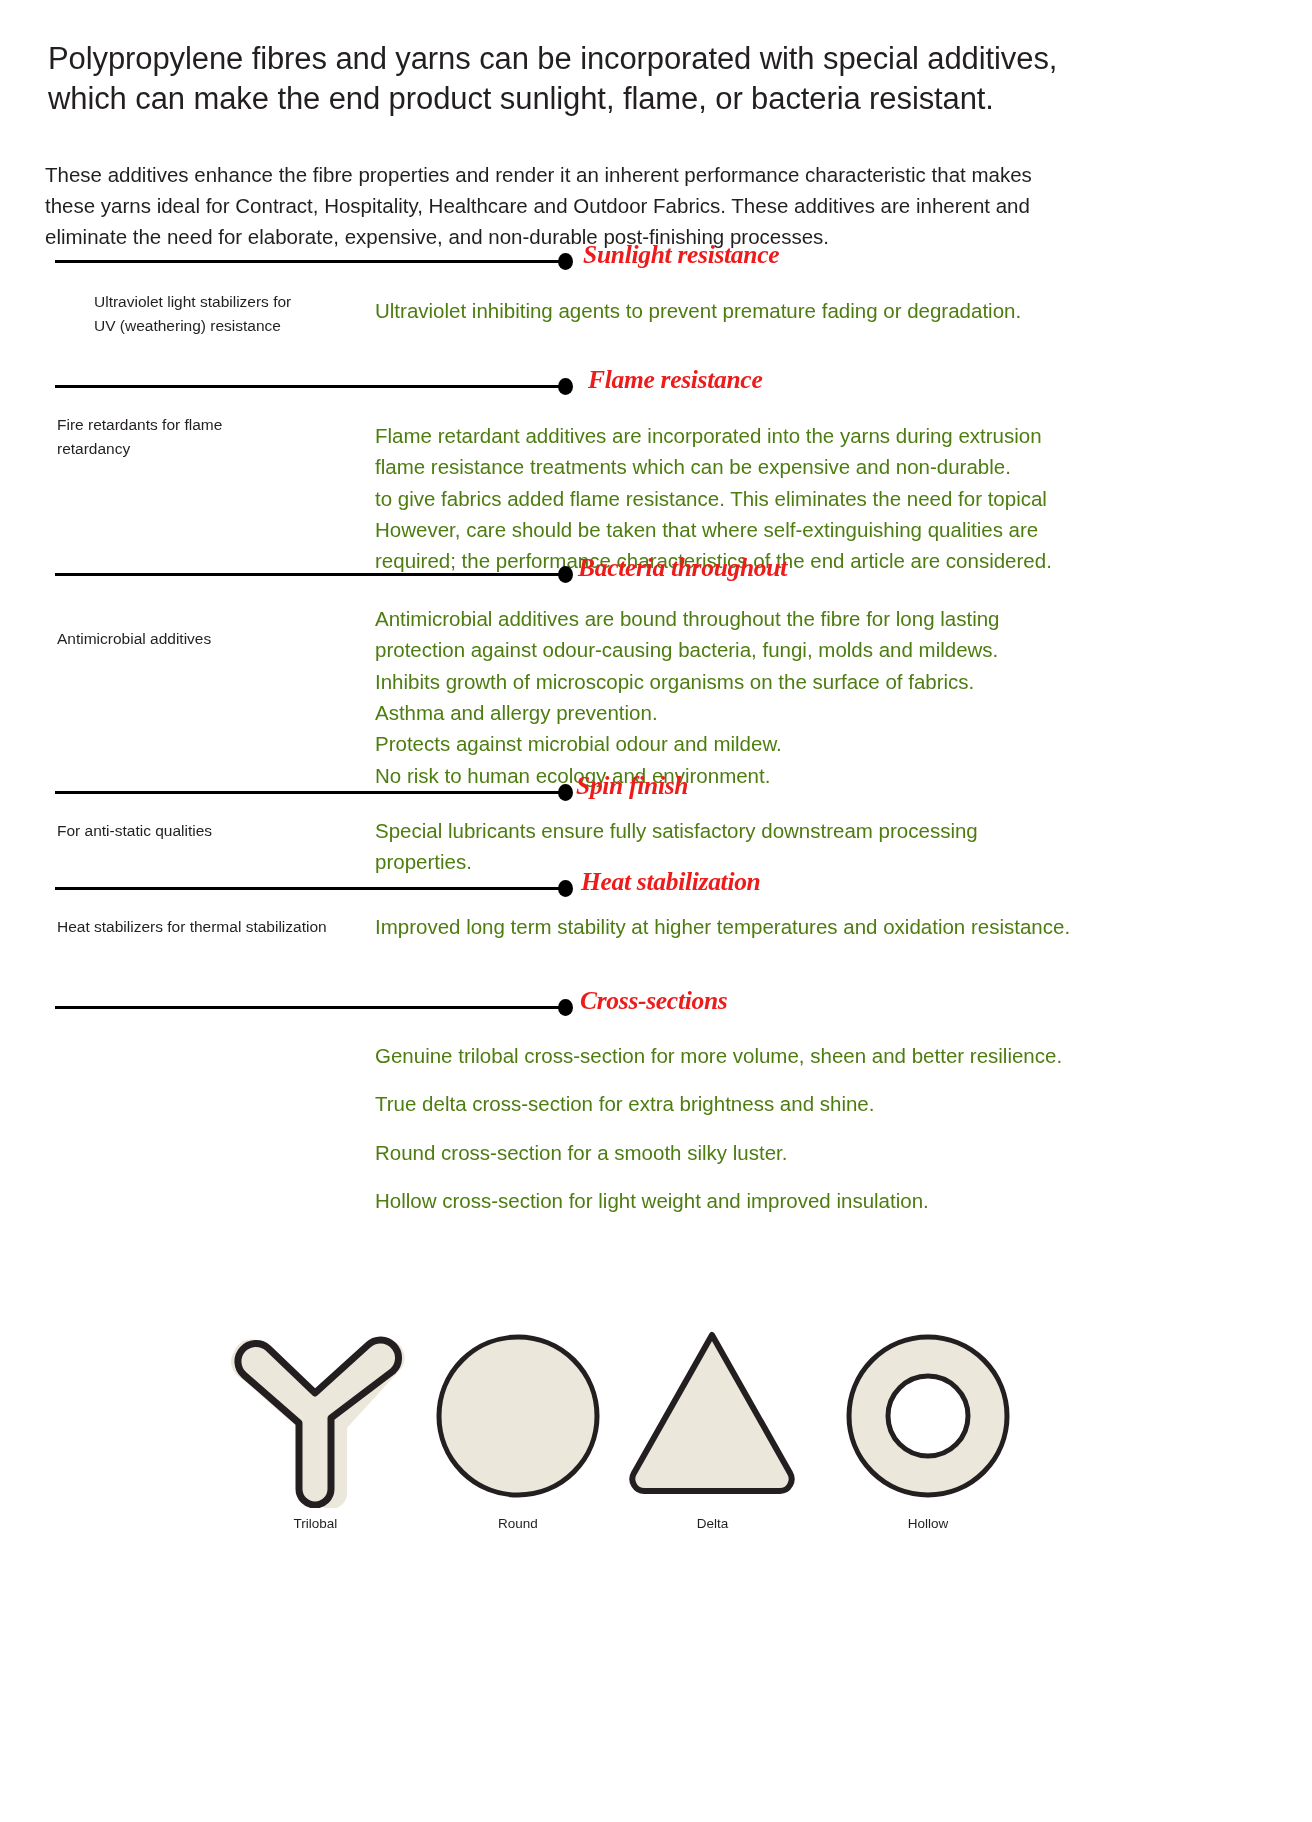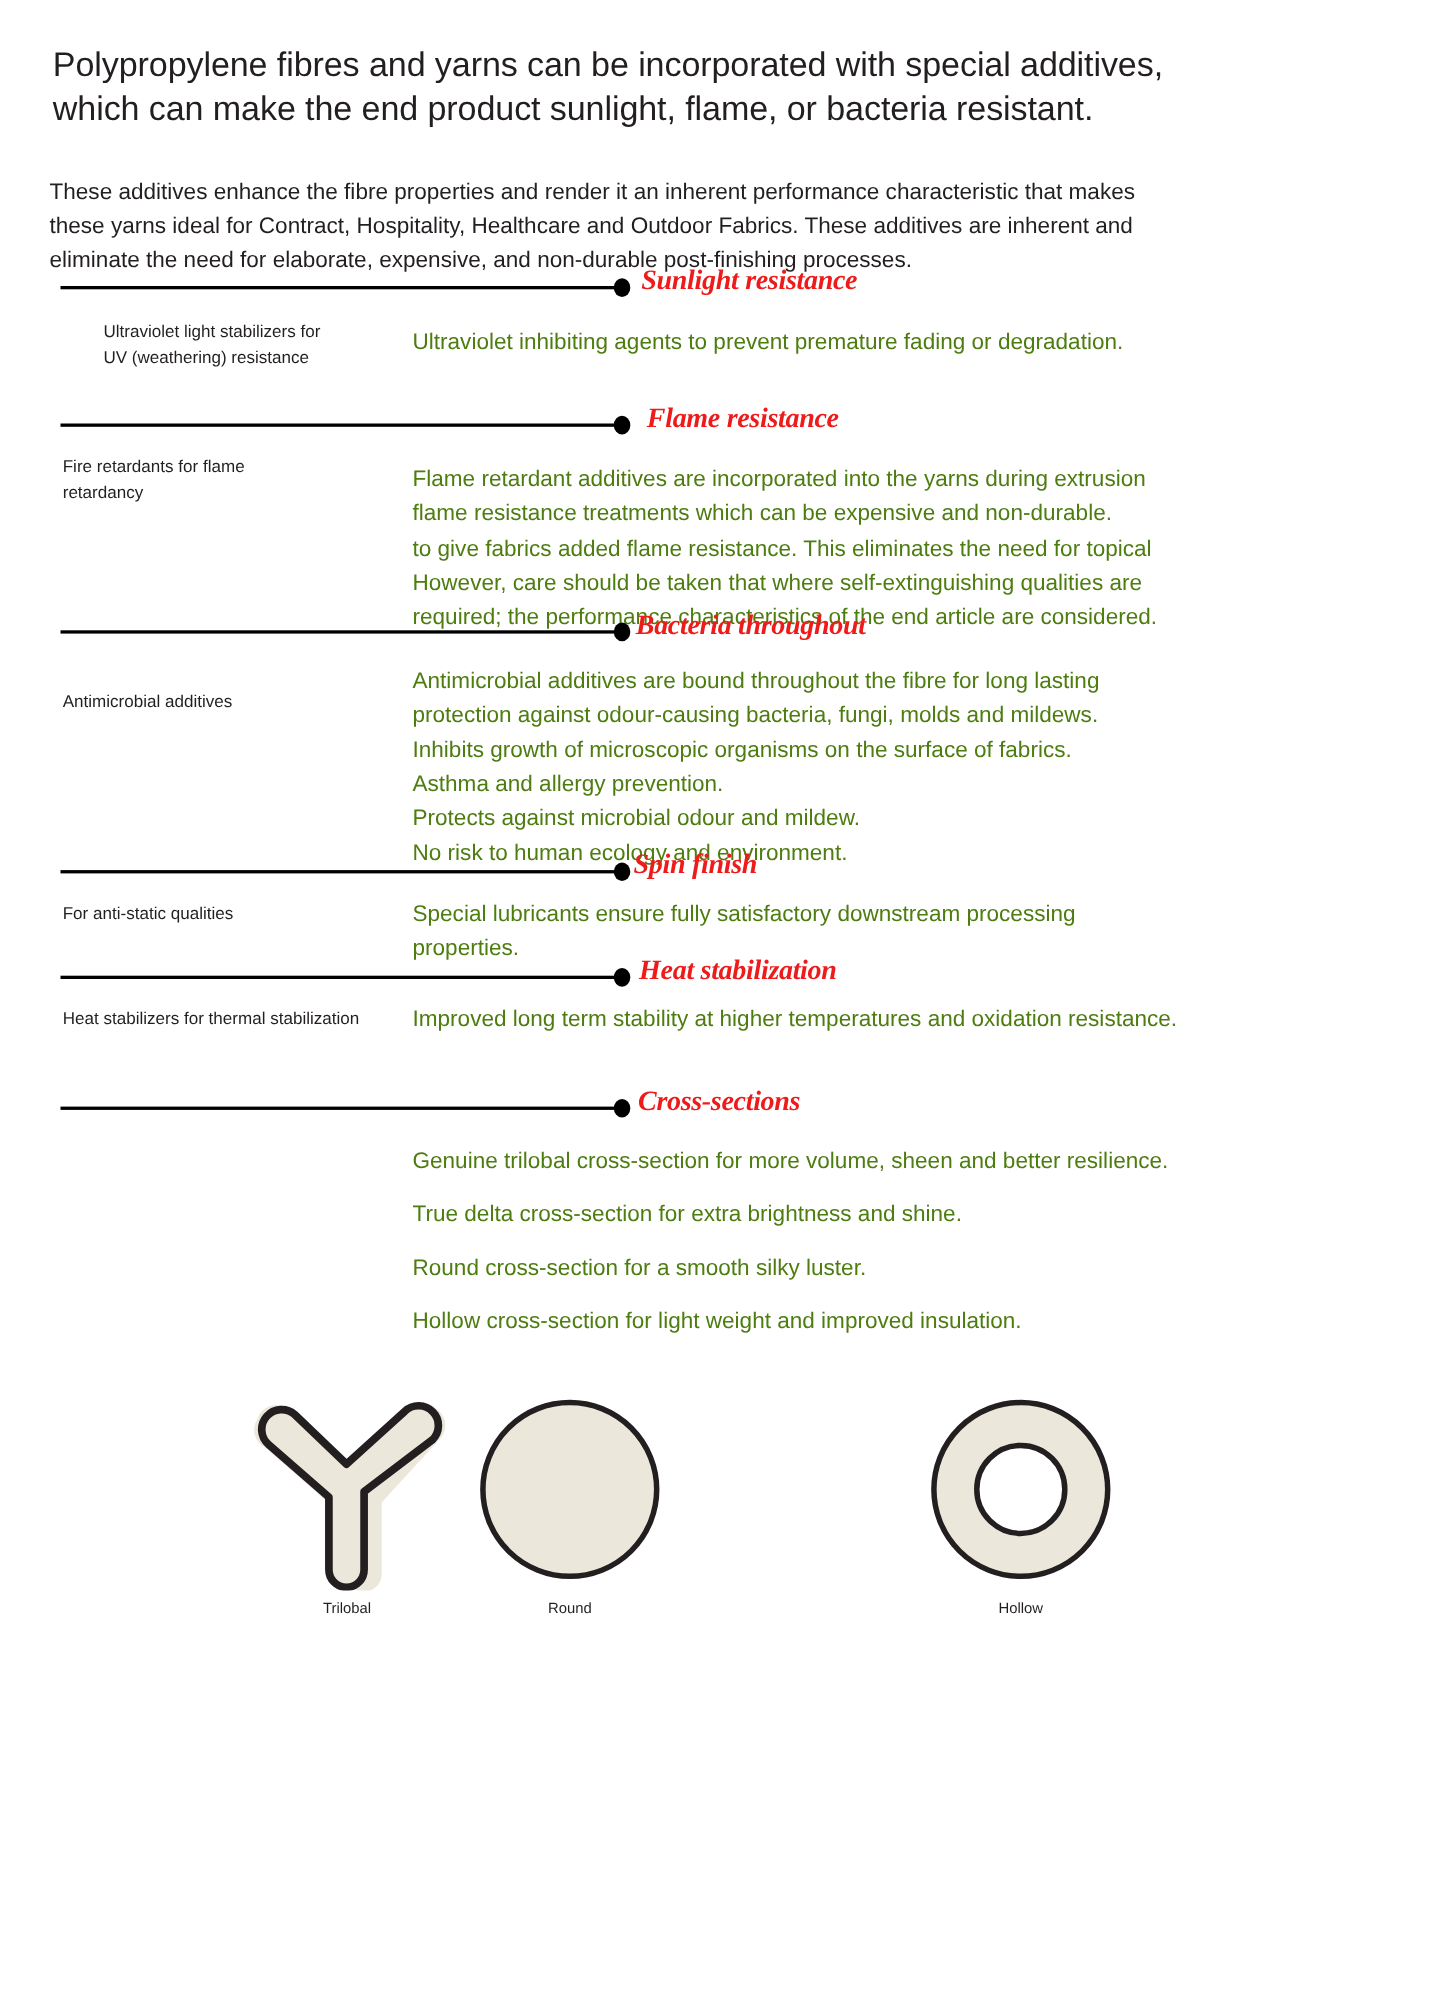--- a/index.html
+++ b/index.html
@@ -102,21 +102,21 @@
     line-height: 1.53;
     color: #4d7c0f;
   }
   .body-text .ln { display: block; }
   .body-text .ln.spaced { margin-bottom: 17px; }
 
   
   .figures {
     position: absolute;
     left: 0;
-    top: 1228px;
+    top: 1290px;
     width: 1312px;
     height: 290px;
   }
   .fig {
     position: absolute;
     text-align: center;
   }
   .fig-caption {
     font-size: 13.5px;
     color: #231f20;
@@ -249,20 +249,31 @@
       <div class="fig-caption">Trilobal</div>
     </div>
 
     <div class="fig" style="left:428px; top:40px; width:180px;">
       <svg width="180" height="178" viewBox="0 0 180 178">
         <circle cx="90" cy="86" r="79" fill="#ebe7da" stroke="#231f20" stroke-width="5"></circle>
       </svg>
       <div class="fig-caption">Round</div>
     </div>
 
+    <div class="fig" style="left:620px; top:33px; width:185px;">
+      <svg width="185" height="185" viewBox="0 0 185 185">
+        <path d="M92 12
+                 L170 150
+                 a12 12 0 0 1 -10 18
+                 L25 168
+                 a12 12 0 0 1 -11 -18
+                 L92 12 Z" fill="#ebe7da" stroke="#231f20" stroke-width="6" stroke-linejoin="round"></path>
+      </svg>
+      <div class="fig-caption">Delta</div>
+    </div>
 
     <div class="fig" style="left:838px; top:40px; width:180px;">
       <svg width="180" height="178" viewBox="0 0 180 178">
         <circle cx="90" cy="86" r="79" fill="#ebe7da" stroke="#231f20" stroke-width="5"></circle>
         <circle cx="90" cy="86" r="40" fill="#ffffff" stroke="#231f20" stroke-width="5"></circle>
       </svg>
       <div class="fig-caption">Hollow</div>
     </div>
 
   </div>

